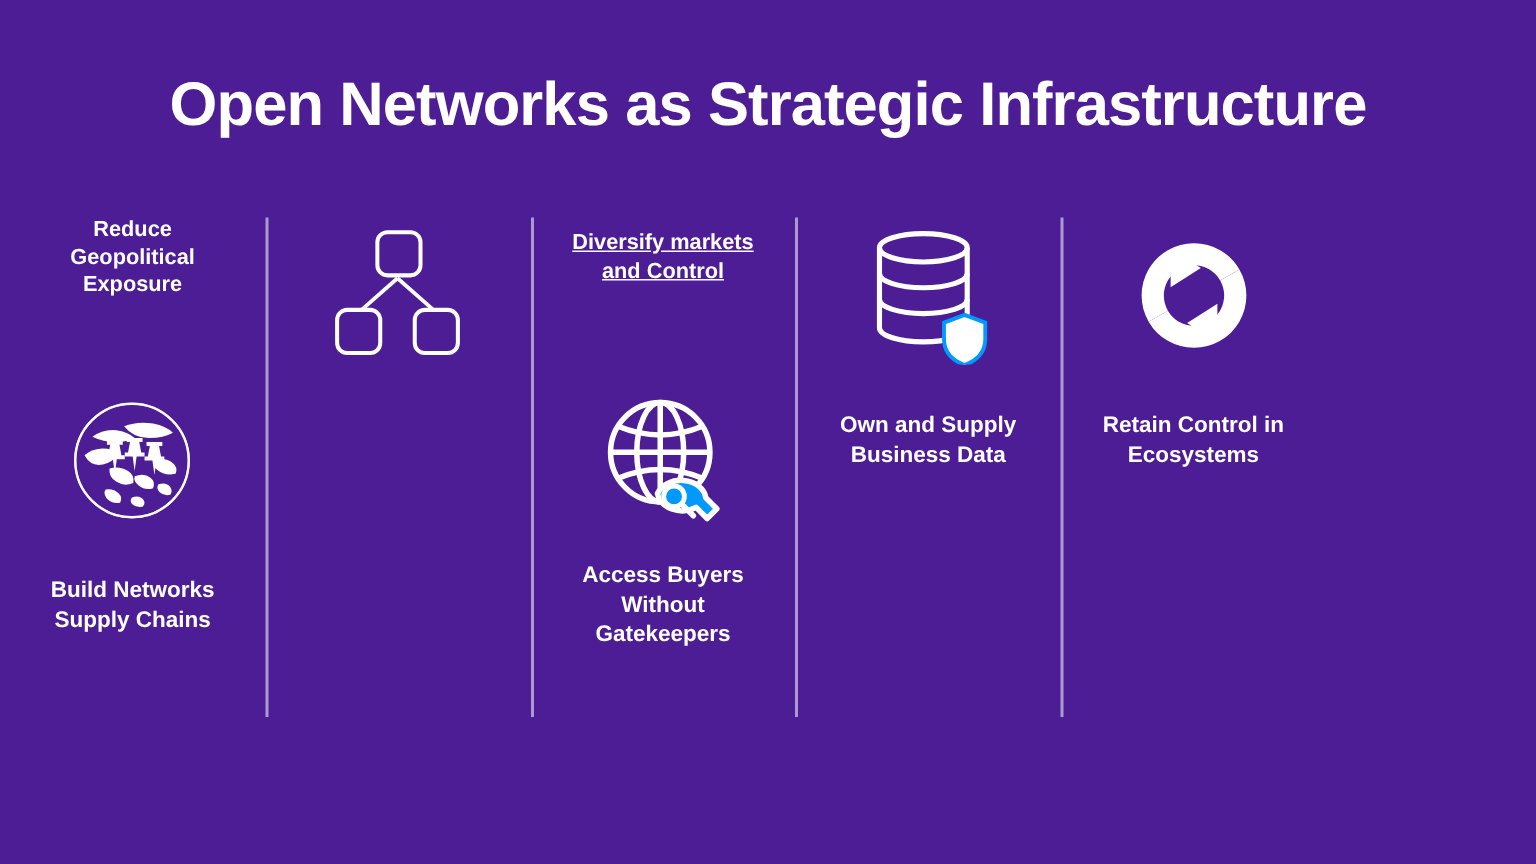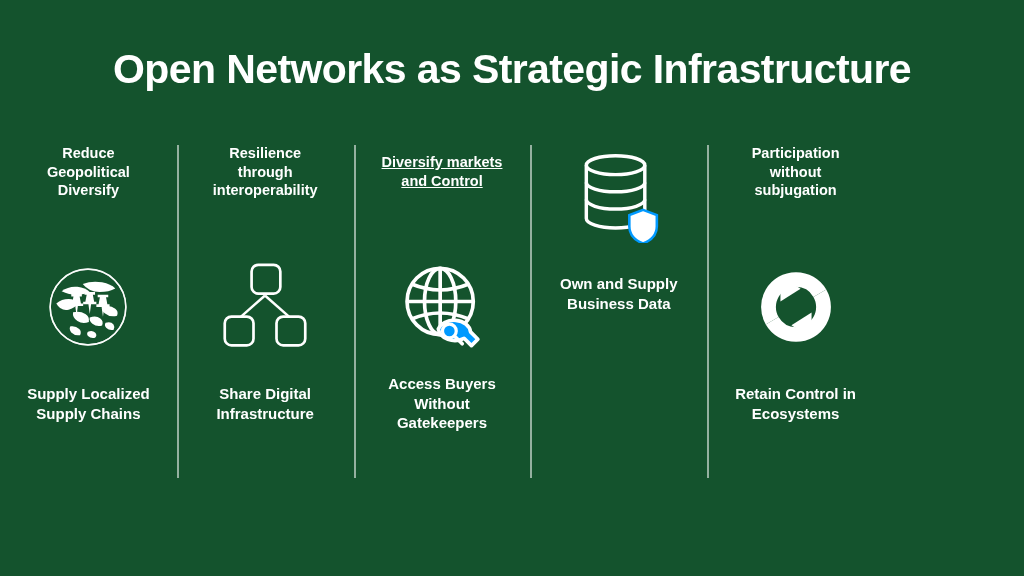--- a/index.html
+++ b/index.html
@@ -9,21 +9,21 @@
   }
   body {
     background:#0099FF;
     font-family:"Liberation Sans", sans-serif;
     color:#ffffff;
     position:relative;
   }
   #slide {
     position:absolute;
     inset:0;
-    background:#14532d;
+    background:#4c1d95;
   }
   #page-title {
     position:absolute;
     top:47px;
     left:0;
     width:1024px;
     text-align:center;
     font-size:41px;
     font-weight:bold;
     letter-spacing:-0.6px;
@@ -100,21 +100,21 @@
 
   <div id="page-title">Open Networks as Strategic Infrastructure</div>
 
   <div id="columns">
 
     <div class="column">
       <div class="col-head">
         <span>
           <span>Reduce</span><br>
           <span>Geopolitical</span><br>
-          <span>Diversify</span>
+          <span>Exposure</span>
         </span>
       </div>
       <div class="col-icon">
         <svg width="88" height="88" viewBox="0 0 100 100">
           <circle cx="50" cy="50" r="43" fill="none" stroke="#ffffff" stroke-width="1.6" opacity="0.85"></circle>
           <g fill="#ffffff">
             <path d="M20 32 q8 -6 18 -5 q9 1 14 6 q-6 3 -14 3 q-10 0 -18 -4z"></path>
             <path d="M44 24 q10 -4 22 -2 q10 2 15 7 q-7 4 -18 4 q-12 0 -19 -9z"></path>
             <path d="M14 46 q6 -5 14 -5 q7 0 11 4 q-3 6 -11 8 q-9 2 -14 -7z"></path>
             <path d="M33 56 q8 -2 14 2 q5 3 4 9 q-7 3 -13 -1 q-6 -4 -5 -10z"></path>
@@ -133,49 +133,36 @@
             </g>
             <g transform="translate(61,36)">
               <path d="M0 0 h12 v3 h-2.5 l1.5 8 h2.5 v3 h-6 l-1.5 11 l-1.5 -11 h-6 v-3 h2.5 l1.5 -8 h-2.5 z"></path>
             </g>
           </g>
           <circle cx="50" cy="50" r="43" fill="none" stroke="#ffffff" stroke-width="1.8" opacity="0.9"></circle>
         </svg>
       </div>
       <div class="col-foot">
         <span>
-          <span>Supply Localized</span><br>
+          <span>Build Networks</span><br>
           <span>Supply Chains</span>
         </span>
       </div>
     </div>
 
     <div class="column">
       <div class="divider"></div>
-      <div class="col-head">
-        <span>
-          <span>Resilience</span><br>
-          <span>through</span><br>
-          <span>interoperability</span>
-        </span>
-      </div>
       <div class="col-icon">
         <svg width="96" height="92" viewBox="0 0 100 96">
           <line x1="50" y1="36" x2="25" y2="58" stroke="#ffffff" stroke-width="2.6"></line>
           <line x1="50" y1="36" x2="75" y2="58" stroke="#ffffff" stroke-width="2.6"></line>
           <rect x="36" y="4" width="30" height="30" rx="7" fill="none" stroke="#ffffff" stroke-width="2.8"></rect>
           <rect x="8" y="58" width="30" height="30" rx="7" fill="none" stroke="#ffffff" stroke-width="2.8"></rect>
           <rect x="62" y="58" width="30" height="30" rx="7" fill="none" stroke="#ffffff" stroke-width="2.8"></rect>
         </svg>
-      </div>
-      <div class="col-foot">
-        <span>
-          <span>Share Digital</span><br>
-          <span>Infrastructure</span>
-        </span>
       </div>
     </div>
 
     <div class="column">
       <div class="divider"></div>
       <div class="col-head mid">
         <span>
           <span>Diversify markets</span><br>
           <span>and Control</span>
         </span>
@@ -220,27 +207,20 @@
       <div class="col-foot">
         <span>
           <span>Own and Supply</span><br>
           <span>Business Data</span>
         </span>
       </div>
     </div>
 
     <div class="column">
       <div class="divider"></div>
-      <div class="col-head">
-        <span>
-          <span>Participation</span><br>
-          <span>without</span><br>
-          <span>subjugation</span>
-        </span>
-      </div>
       <div class="col-icon">
         <svg width="92" height="88" viewBox="0 0 100 96">
           <g fill="#ffffff">
             <path d="M50 10 a38 38 0 0 1 33 19 l-14 8 a22 22 0 0 0 -19 -11 z"></path>
             <path d="M83 29 a38 38 0 0 1 -33 57 v-16 a22 22 0 0 0 19 -33 z"></path>
             <path d="M50 86 a38 38 0 0 1 -33 -19 l14 -8 a22 22 0 0 0 19 11 z"></path>
             <path d="M17 67 a38 38 0 0 1 33 -57 v16 a22 22 0 0 0 -19 33 z"></path>
             <path d="M33 14 l22 14 l-22 14 z"></path>
             <path d="M67 82 l-22 -14 l22 -14 z"></path>
           </g>

